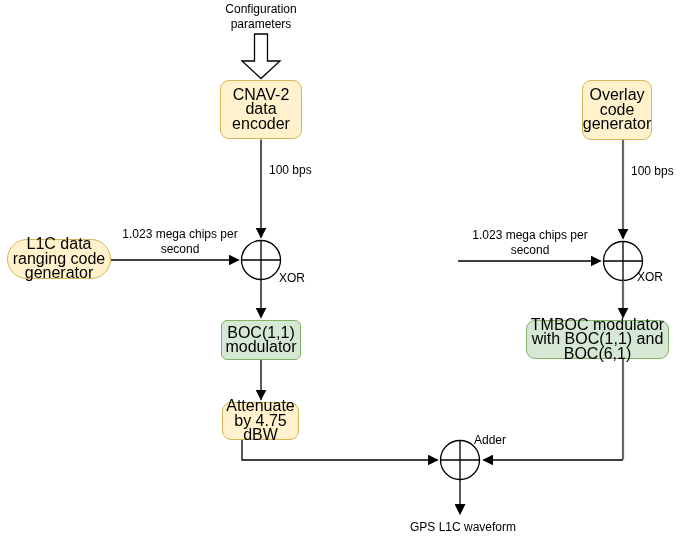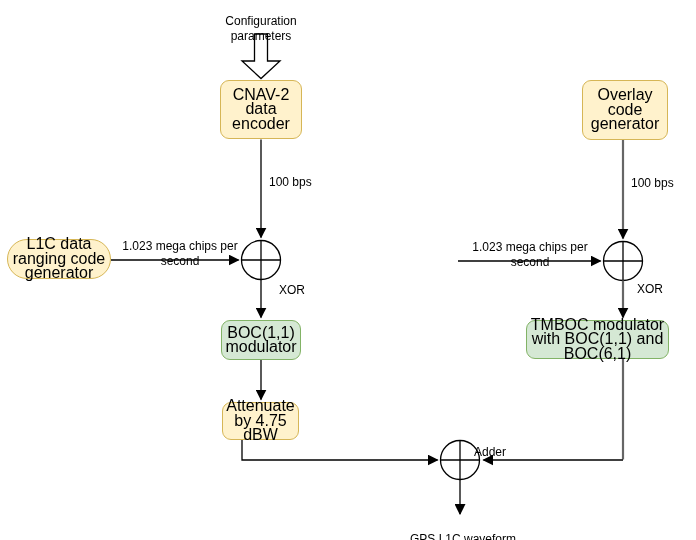--- a/index.html
+++ b/index.html
@@ -25,30 +25,29 @@
     box-sizing: border-box;
     padding: 2px;
   }
   .yellow { background: #FFF2CC; border: 1.4px solid #D6B656; }
   .green  { background: #D5E8D4; border: 1.4px solid #82B366; }
   .lbl {
     position: absolute;
     font-size: 12px;
     line-height: 14.5px;
     white-space: nowrap;
-    margin-top: 12px;
   }
   .lbl.center { text-align: center; white-space: normal; }
 
   
   .cnav      { left: 220px; top: 80px;  width: 82px;  height: 59px; }
-  .overlay   { left: 582px; top: 80px;  width: 86px;  height: 60px; }
+  .overlay   { left: 582px; top: 80px;  width: 70px;  height: 60px; }
   .l1c-data  { left: 7px;   top: 239px; width: 104px; height: 40px; border-radius: 20px; }
   .l1c-pilot { left: 357px; top: 240px; width: 101px; height: 40px; }
-  .boc       { left: 221px; top: 320px; width: 80px;  height: 40px; }
+  .boc       { left: 221px; top: 320px; width: 80px;  height: 40px; border-radius: 6px; }
   .tmboc     { left: 526px; top: 320px; width: 143px; height: 39px; }
   .attenuate { left: 222px; top: 402px; width: 77px;  height: 38px; }
 
   
   .cfg        { left: 206px; top: 2px;   width: 110px; }
   .bps-left   { left: 269px; top: 163px; }
   .bps-right  { left: 631px; top: 164px; }
   .chips-left { left: 120px; top: 227px; width: 120px; }
   .chips-right{ left: 470px; top: 228px; width: 120px; }
   .xor-left   { left: 279px; top: 271px; }

